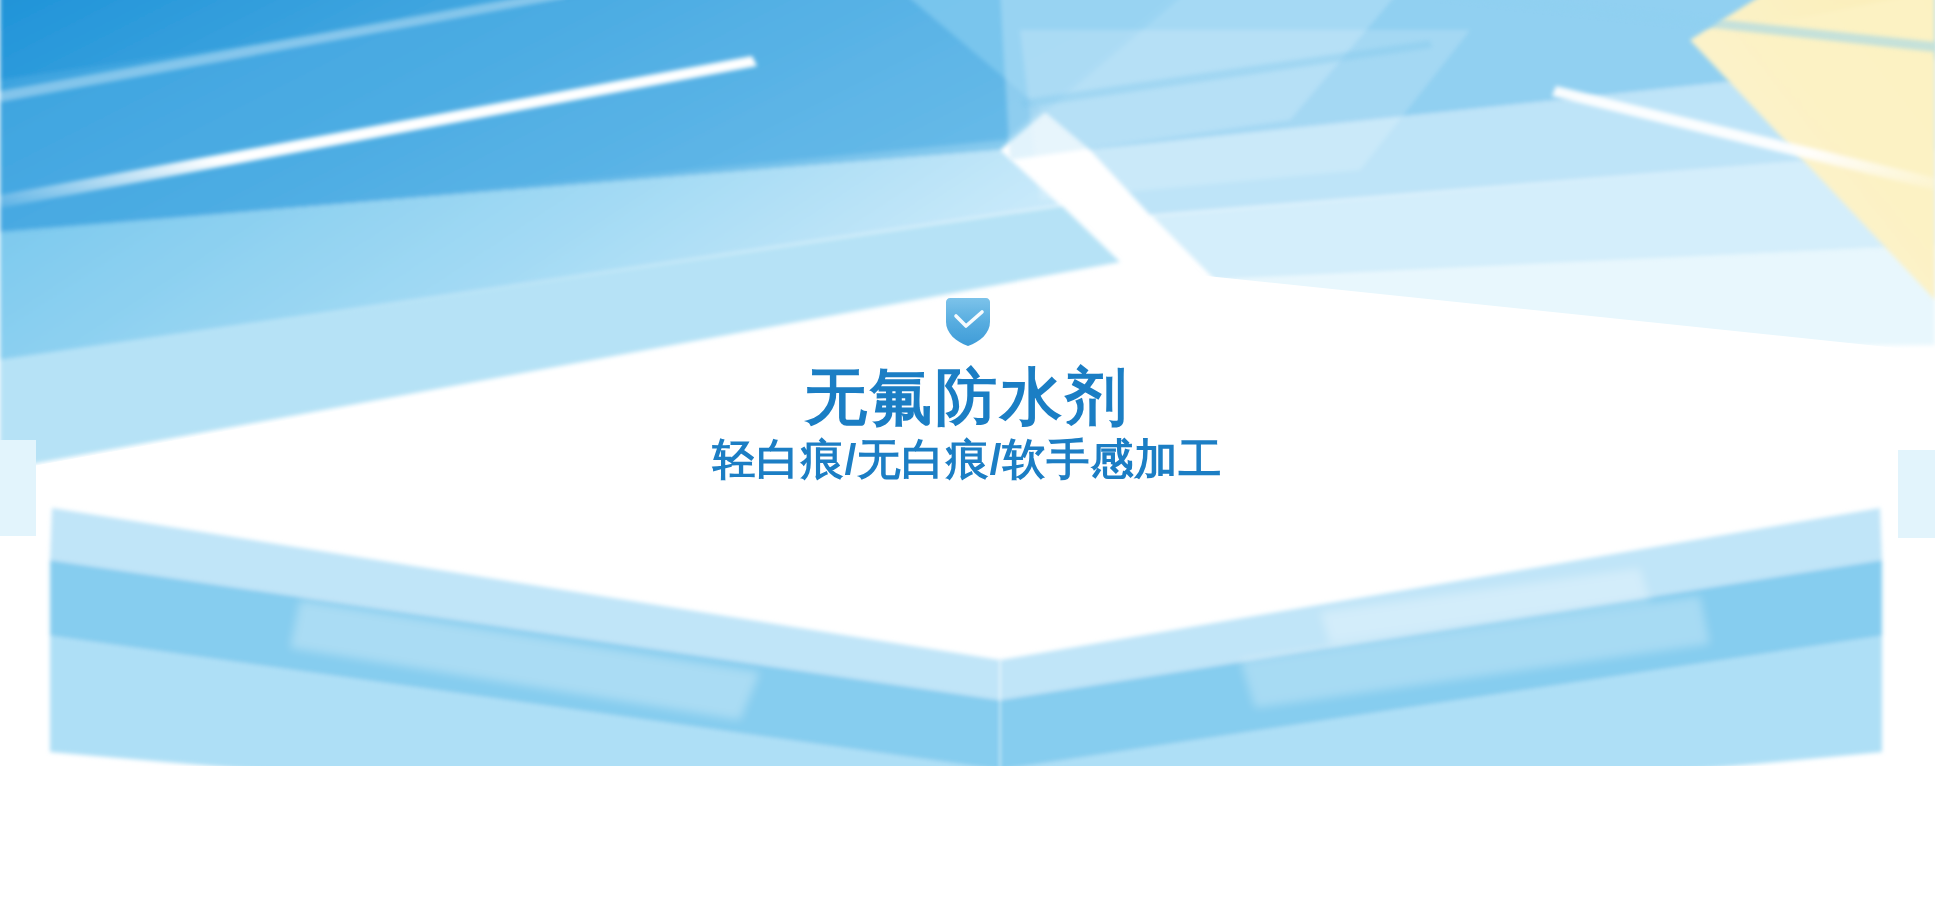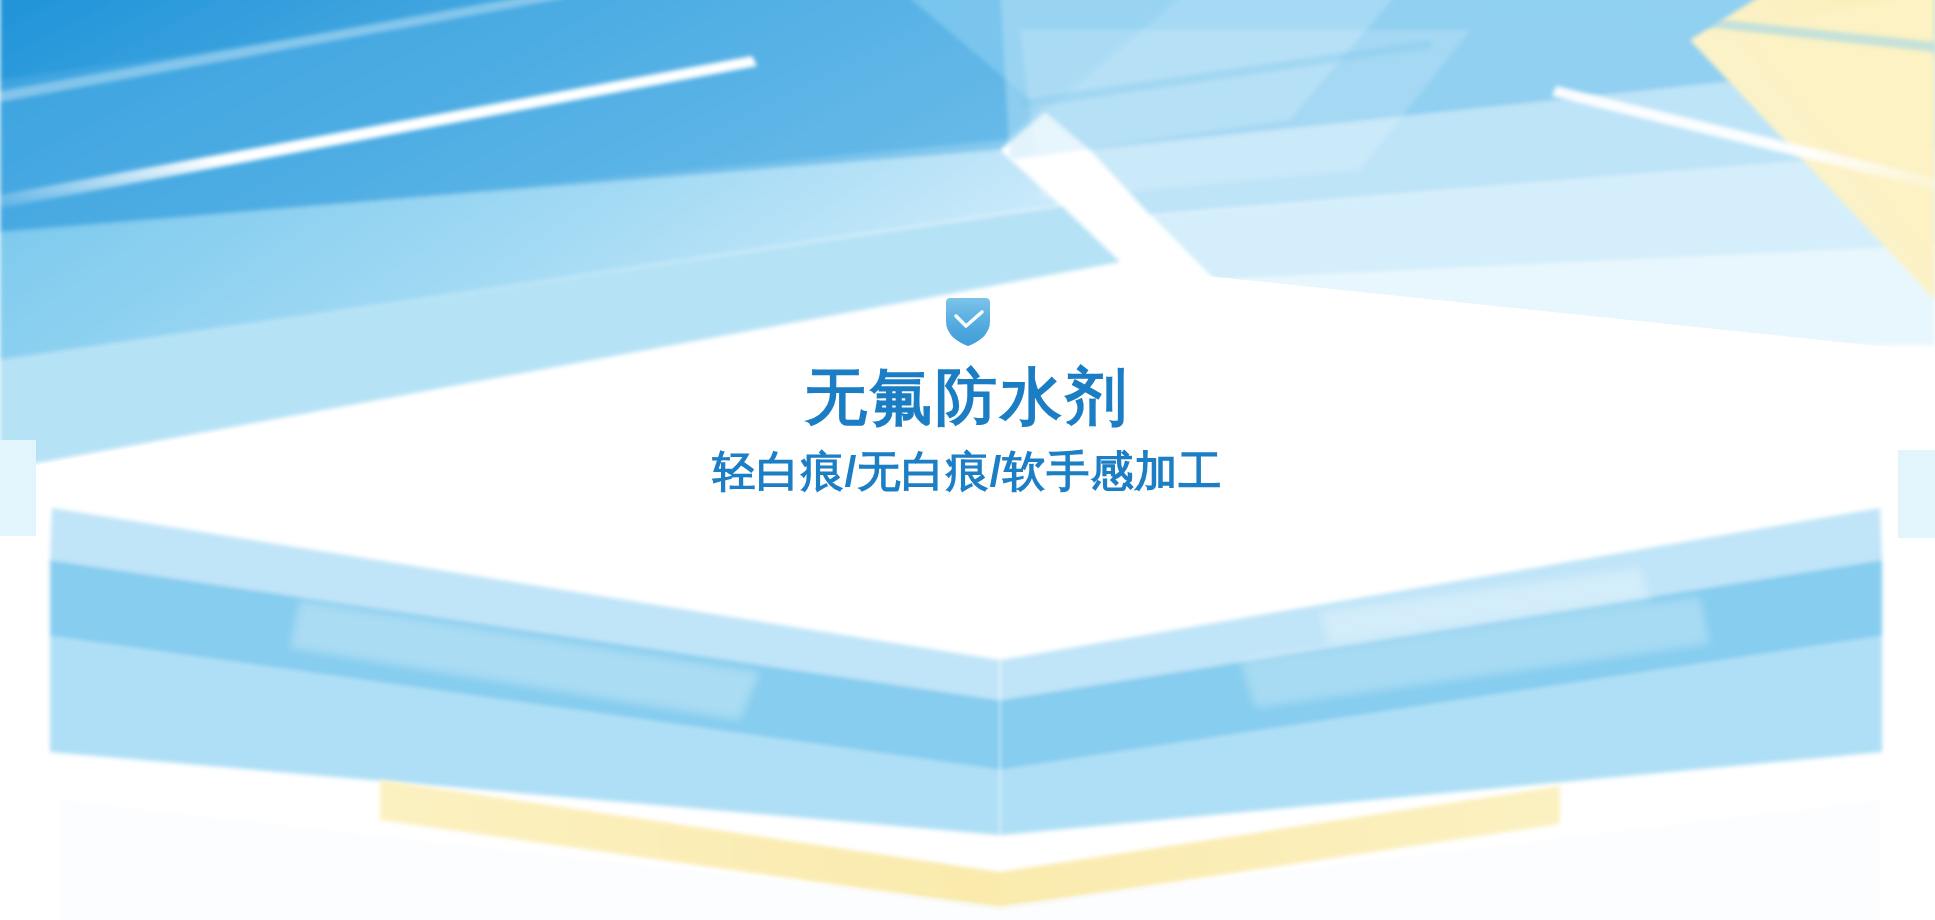--- a/index.html
+++ b/index.html
@@ -7,21 +7,21 @@
   html, body {
     width:1935px; height:920px;
     overflow:hidden;
     background:#ffffff;
     font-family:"Liberation Sans","DejaVu Sans",sans-serif;
   }
 
   #banner {
     position:relative;
     width:1935px;
-    height:920px;
+    height:766px;
     overflow:hidden;
     background:#e5e5e5;
   }
 
   
   .art {
     position:absolute;
     inset:0;
     overflow:hidden;
   }
@@ -56,21 +56,21 @@
     line-height:1.12;
     font-weight:bold;
     letter-spacing:3px;
     color:#1b7ec4;
     text-align:center;
     pointer-events:auto;
     white-space:nowrap;
   }
 
   .subtitle {
-    margin-top:16px;
+    margin-top:4px;
     font-size:43px;
     line-height:1.15;
     font-weight:bold;
     letter-spacing:1px;
     color:#1c7ec4;
     text-align:left;
     pointer-events:auto;
     white-space:nowrap;
   }
 </style>

